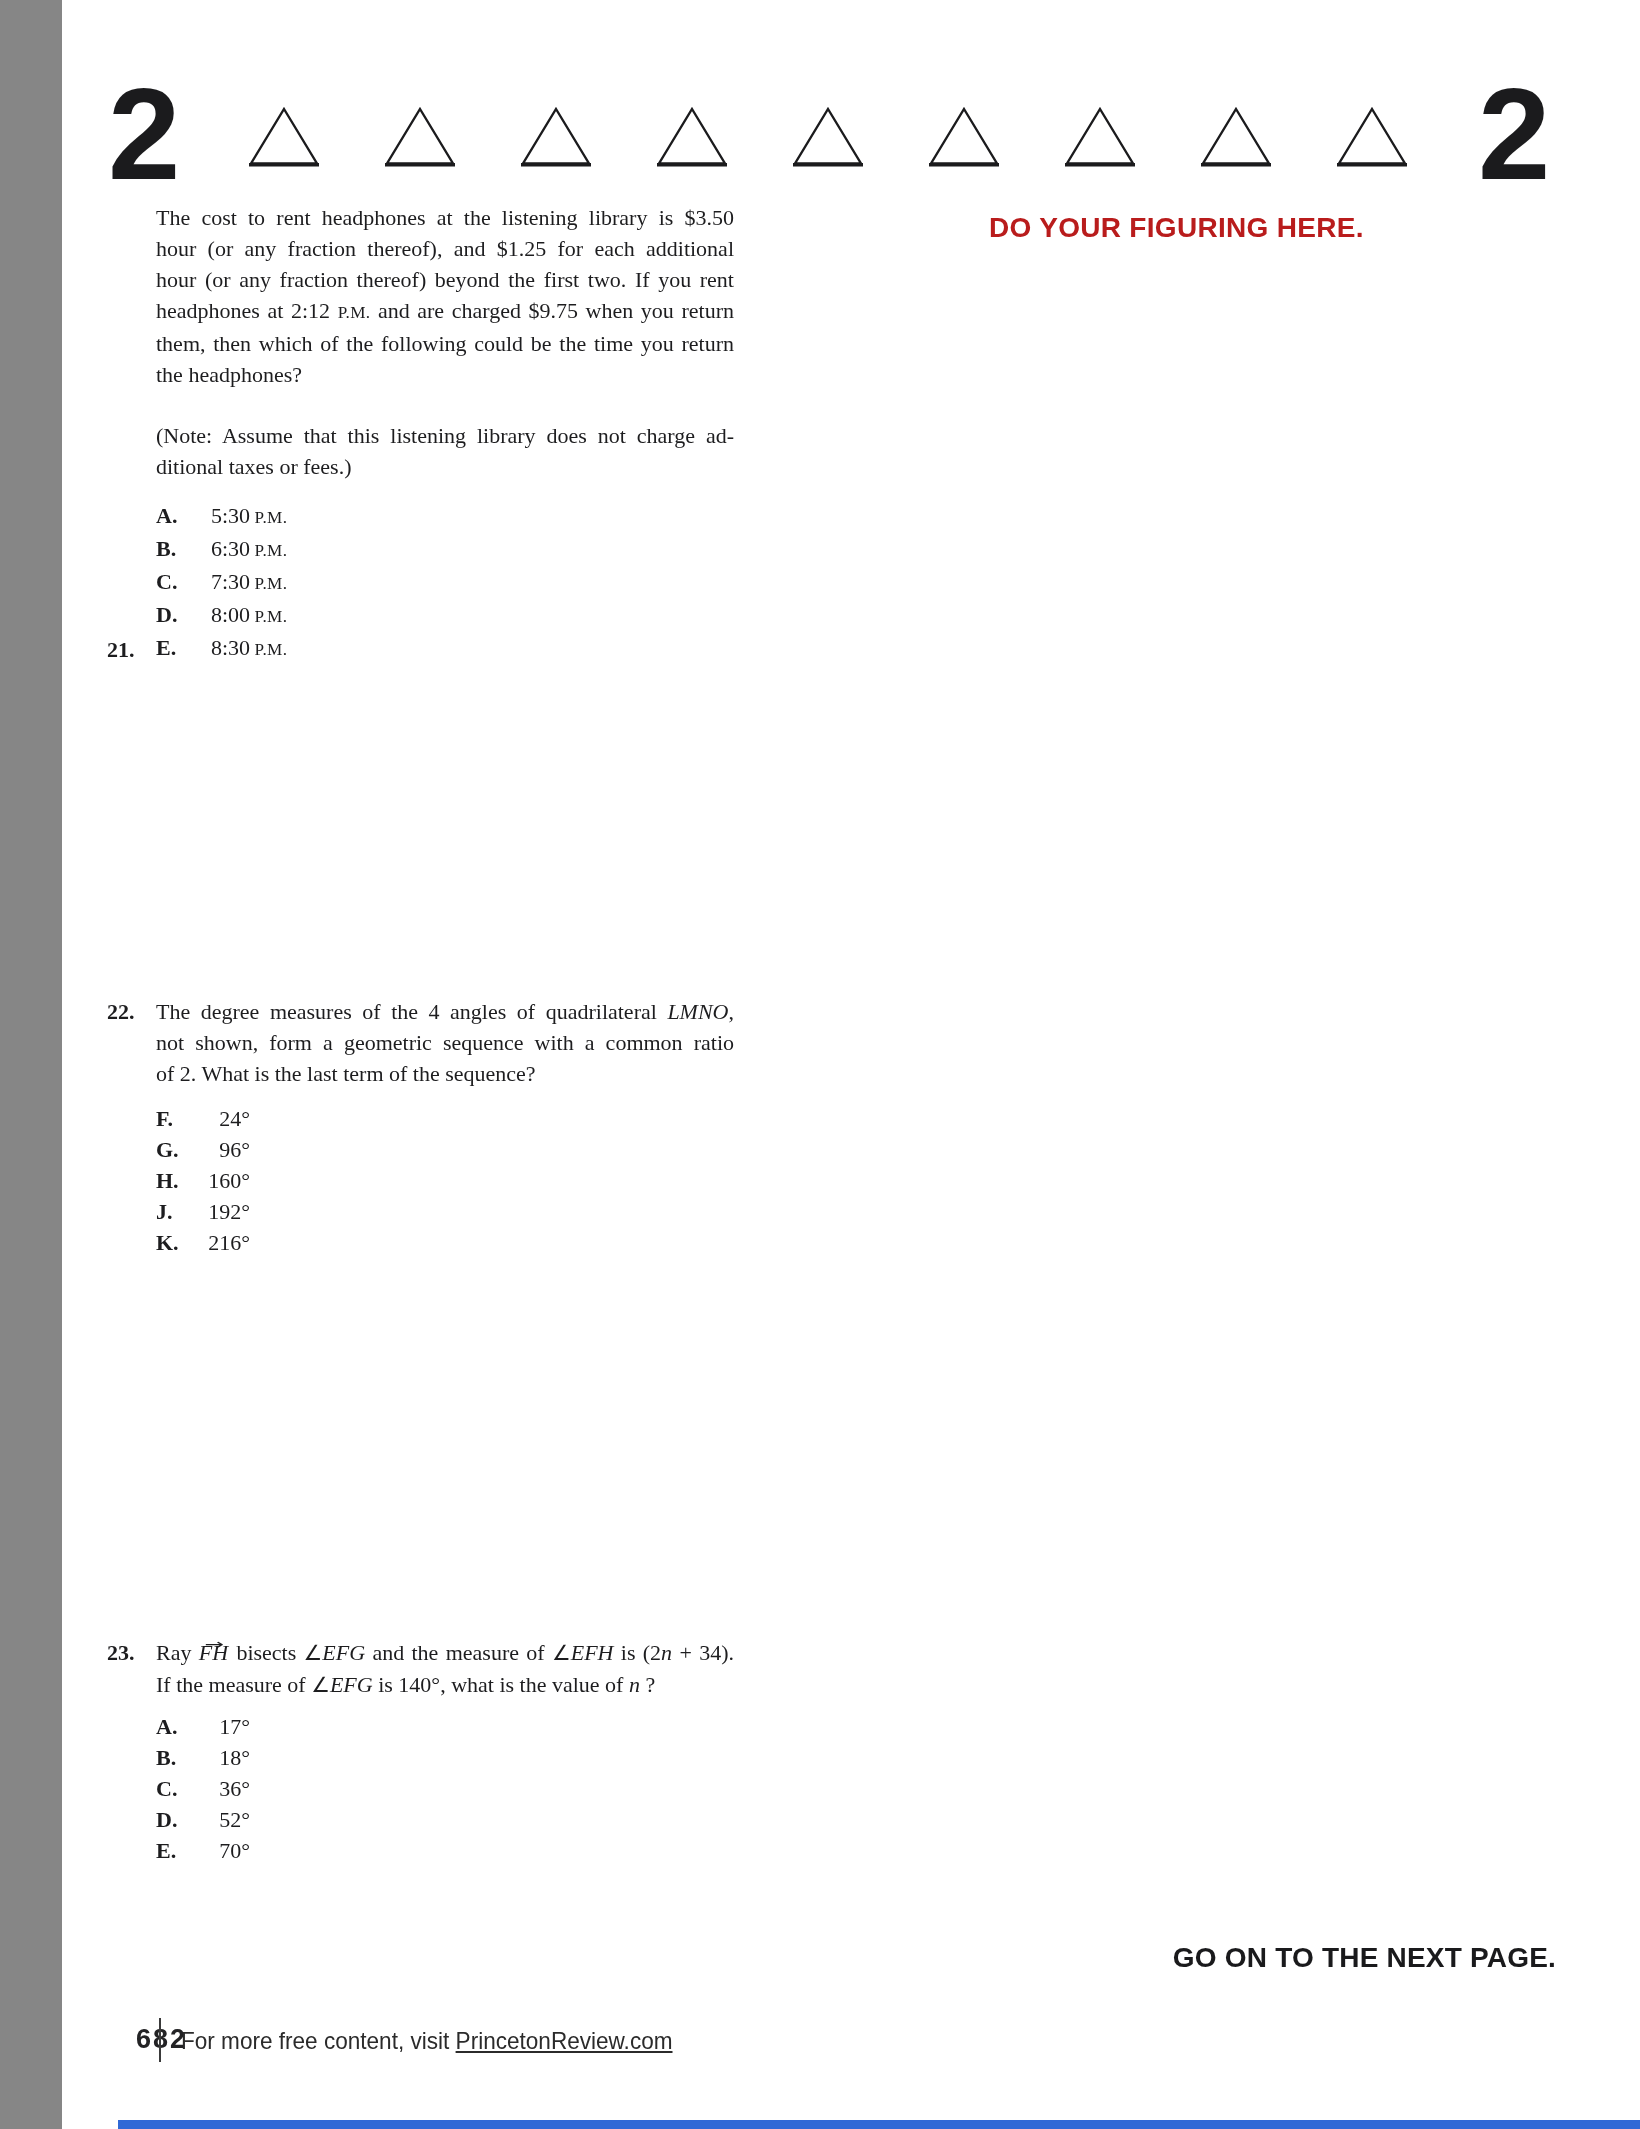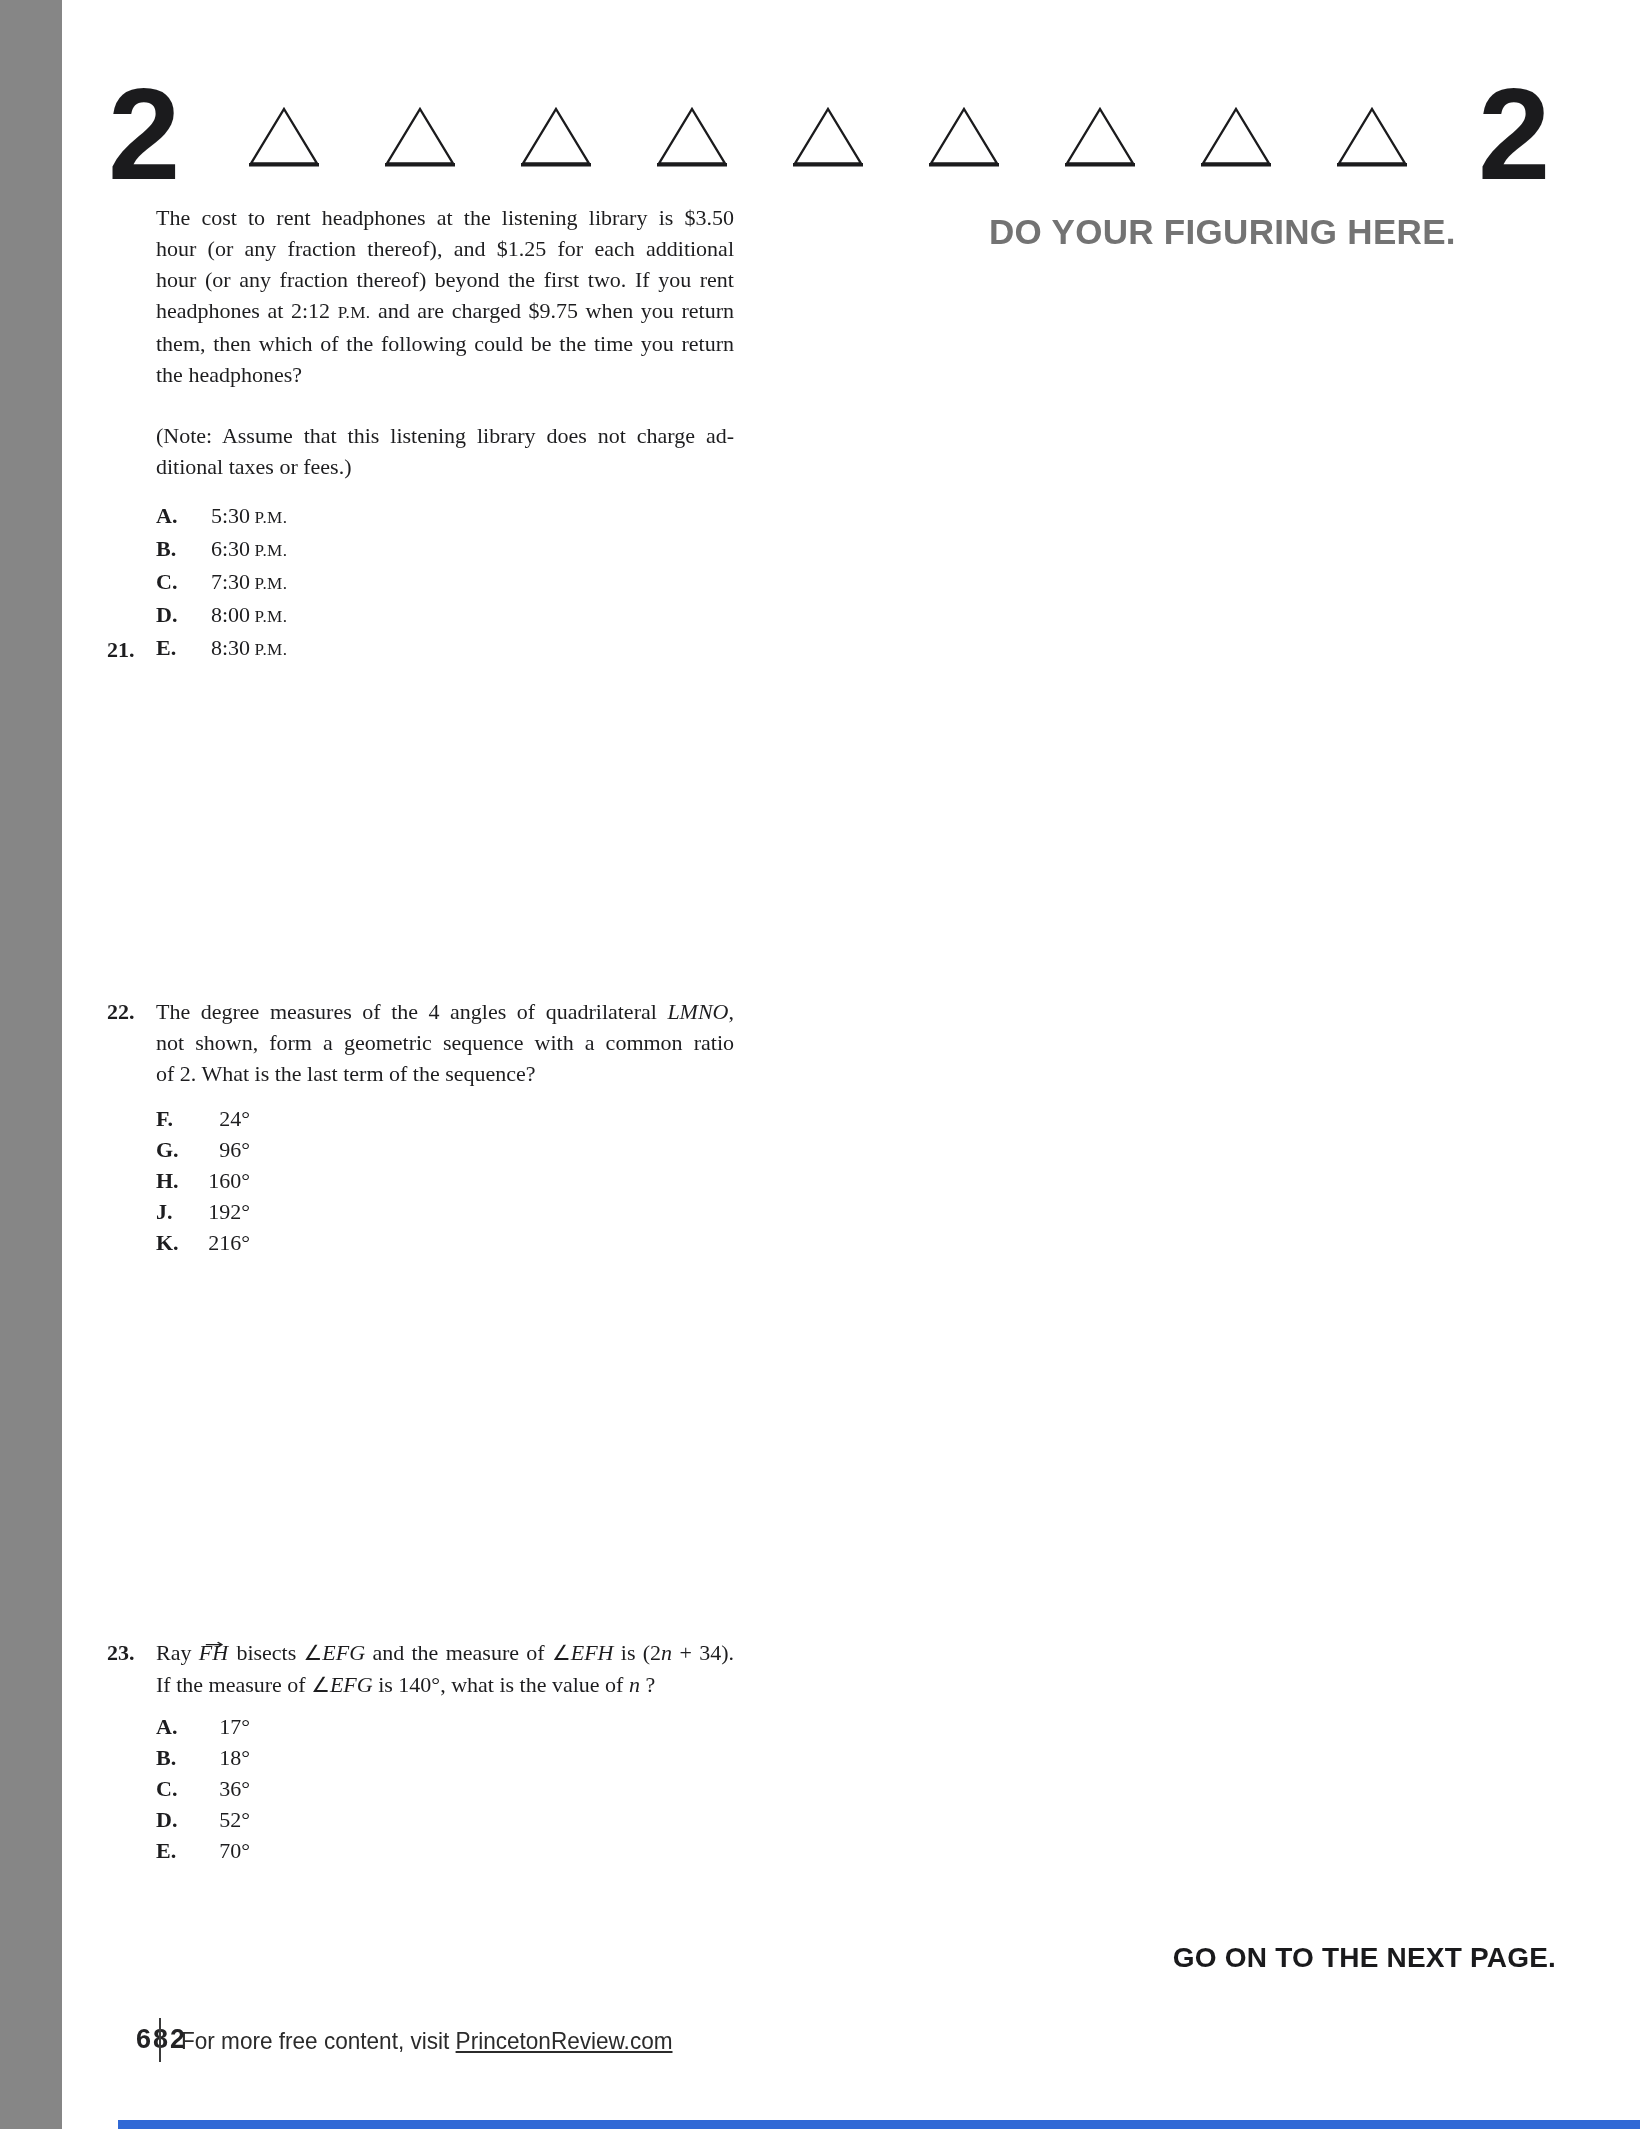--- a/index.html
+++ b/index.html
@@ -19,21 +19,21 @@
     font-size:130px;line-height:94px;letter-spacing:-4px;color:#1b1b1d;
   }
   .tri-row{
     left:248px;top:106px;width:1160px;height:62px;
     display:flex;justify-content:space-between;align-items:flex-start;
   }
   .tri{width:72px;height:62px;}
 
   .figuring{
     left:989px;top:212px;font-family:"Liberation Sans",sans-serif;
-    font-weight:bold;font-size:35px;letter-spacing:0.3px;color:#737373;white-space:nowrap;
+    font-weight:bold;font-size:28px;letter-spacing:0.3px;color:#b91c1c;white-space:nowrap;
   }
   .goon{
     left:900px;top:1942px;width:656px;text-align:right;
     font-family:"Liberation Sans",sans-serif;font-weight:bold;font-size:28px;
     letter-spacing:0.2px;color:#1a1a1c;white-space:nowrap;
   }
 
   
   .question{left:107px;display:flex;align-items:flex-start;}
   .qnum{flex:0 0 49px;font-weight:bold;font-size:22px;line-height:31px;}

